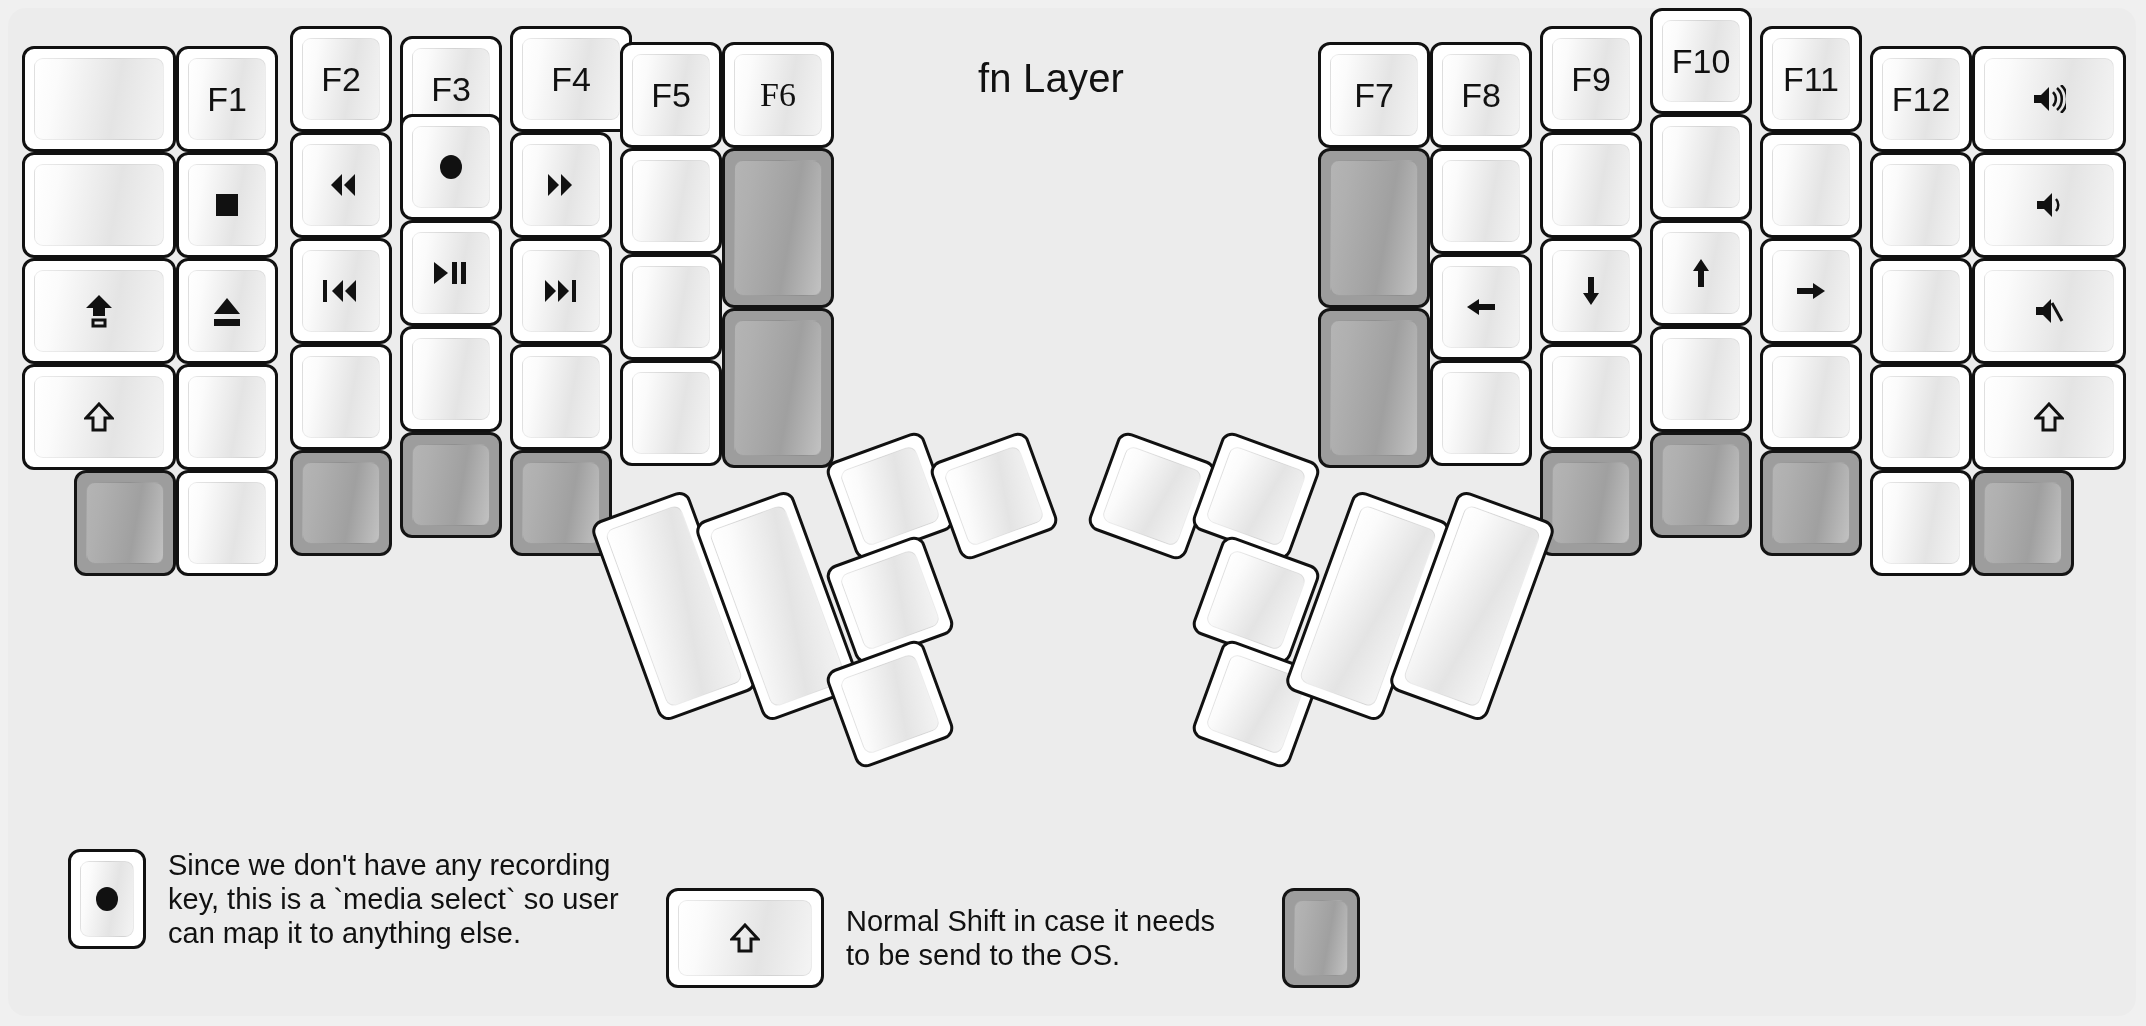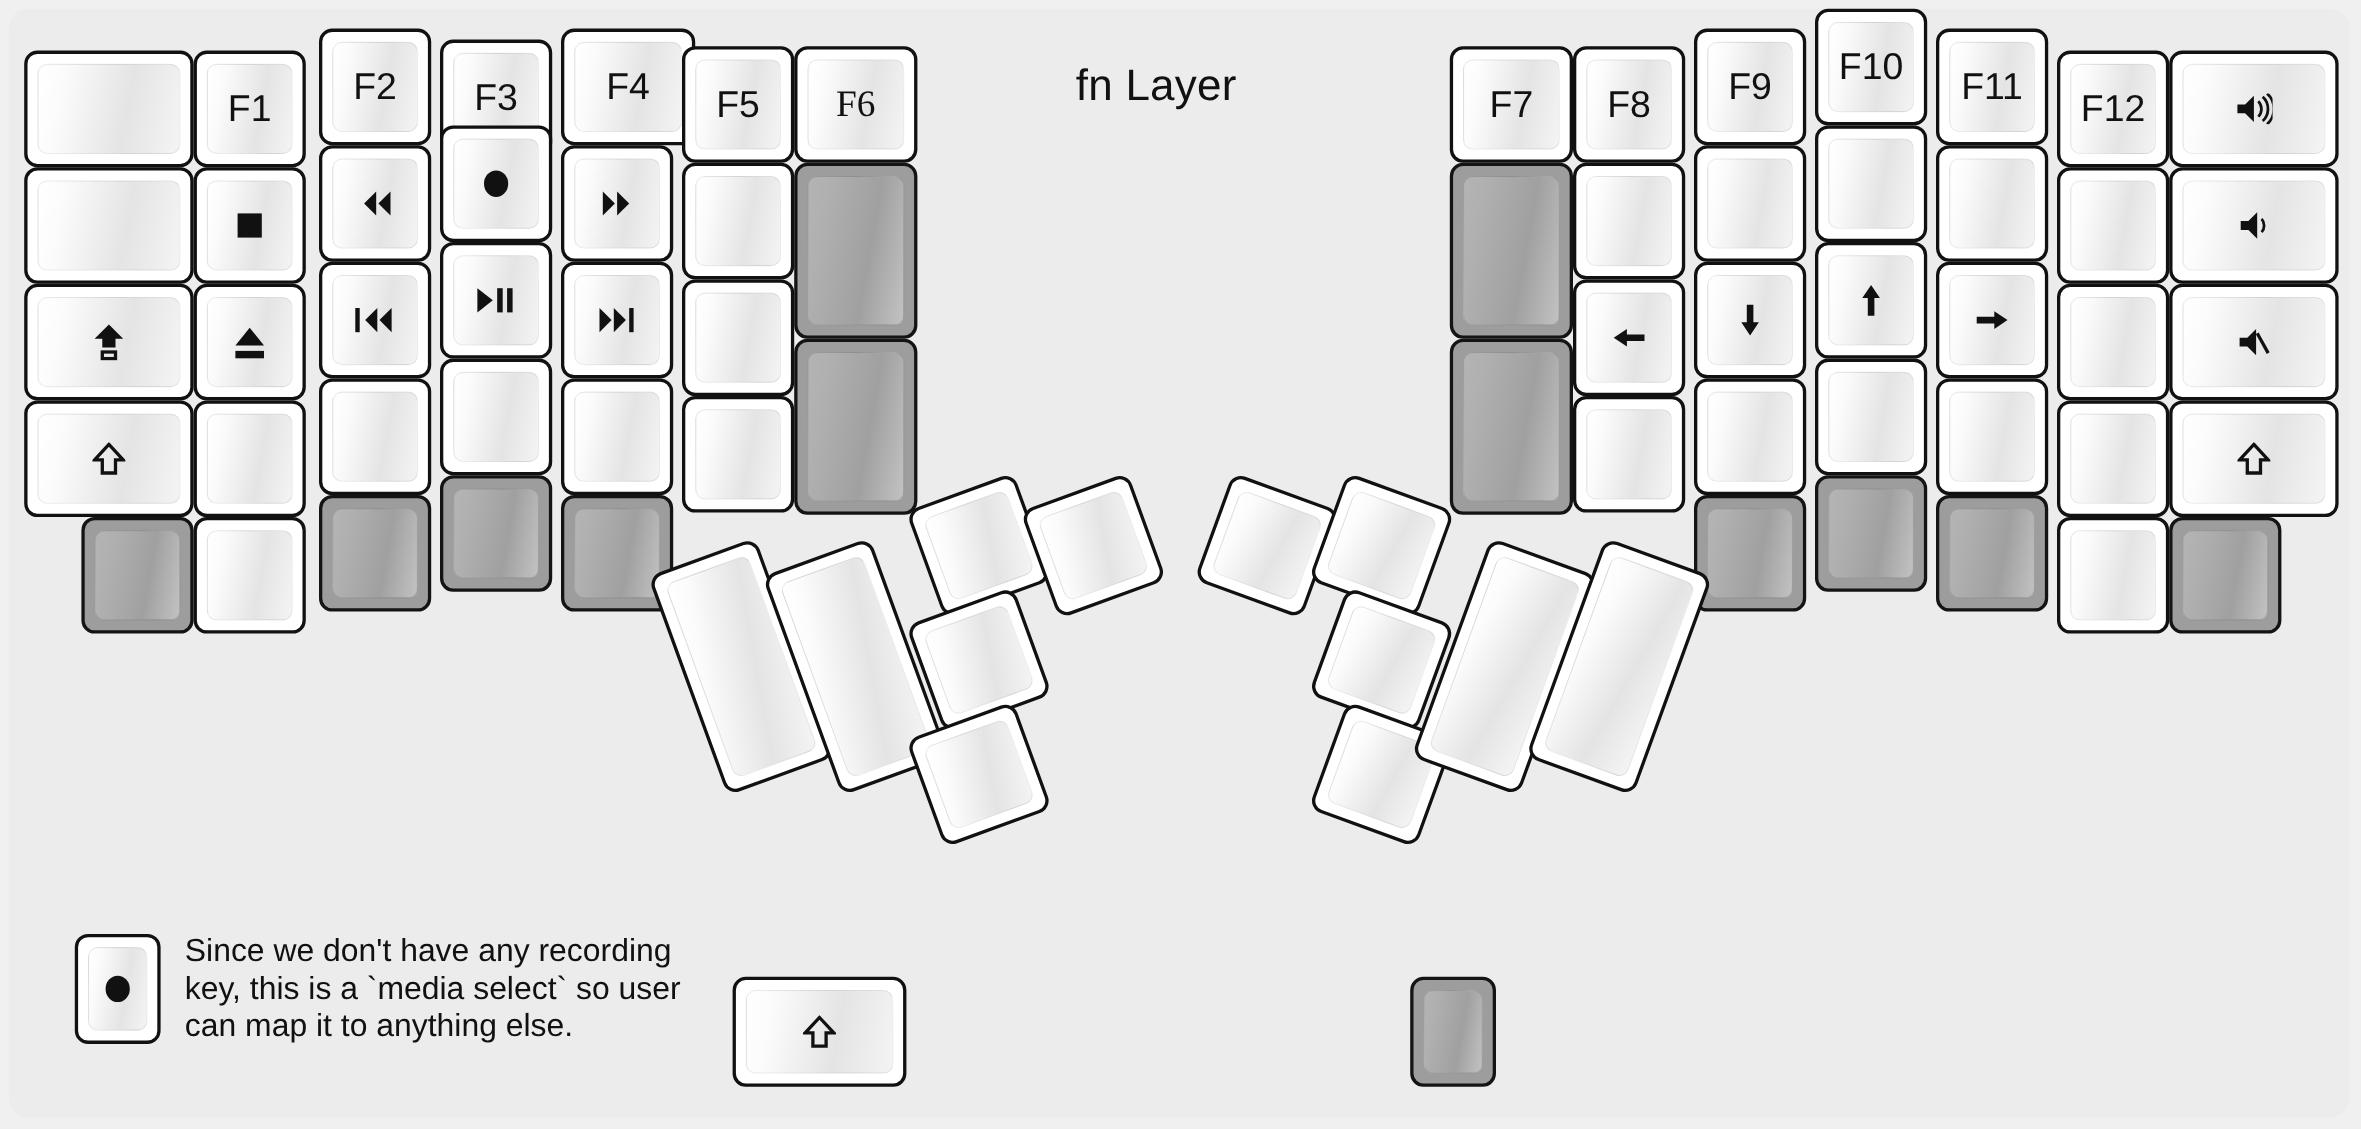--- a/index.html
+++ b/index.html
@@ -491,20 +491,22 @@
       <div class="legend-box" style="left: 666px; top: 888px;">
         <div class="legend-key" style="width: 158px; height: 100px;">
           <div class="cap">
             <span class="glyph ico">
               <svg width="30" height="31" viewBox="0 0 30 31" fill="#111">
                 <polygon points="15,2 28,16 21,16 21,28 9,28 9,16 2,16" fill="none" stroke="#111" stroke-width="3"></polygon>
               </svg>
             </span>
           </div>
         </div>
+        <div class="legend-text">Normal Shift in case it needs
+to be send to the OS.</div>
       </div>
       <div class="legend-box" style="left: 1282px; top: 888px;">
         <div class="legend-key trans" style="width: 78px; height: 100px;">
           <div class="cap"></div>
         </div>
       </div>
     </div>
 </div>
 
 </body></html>

